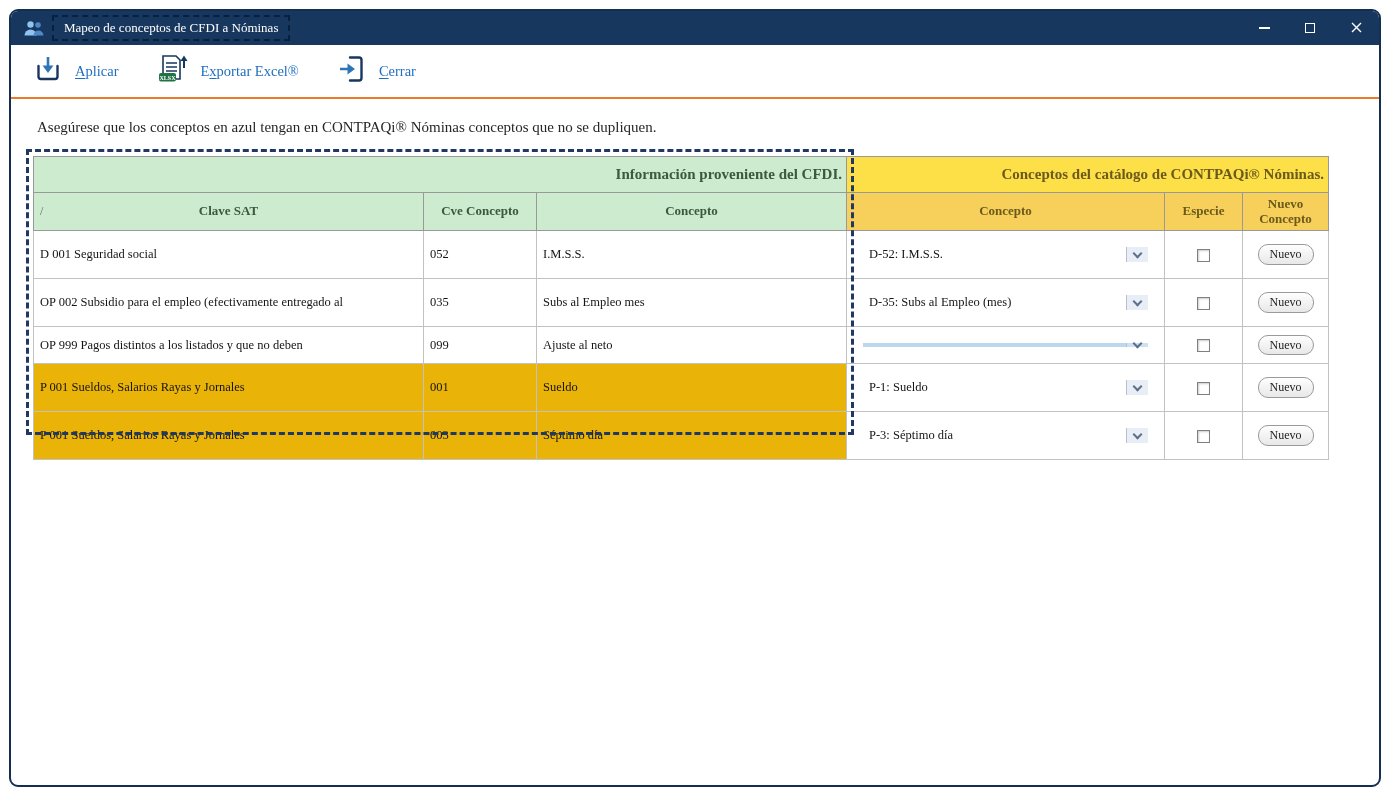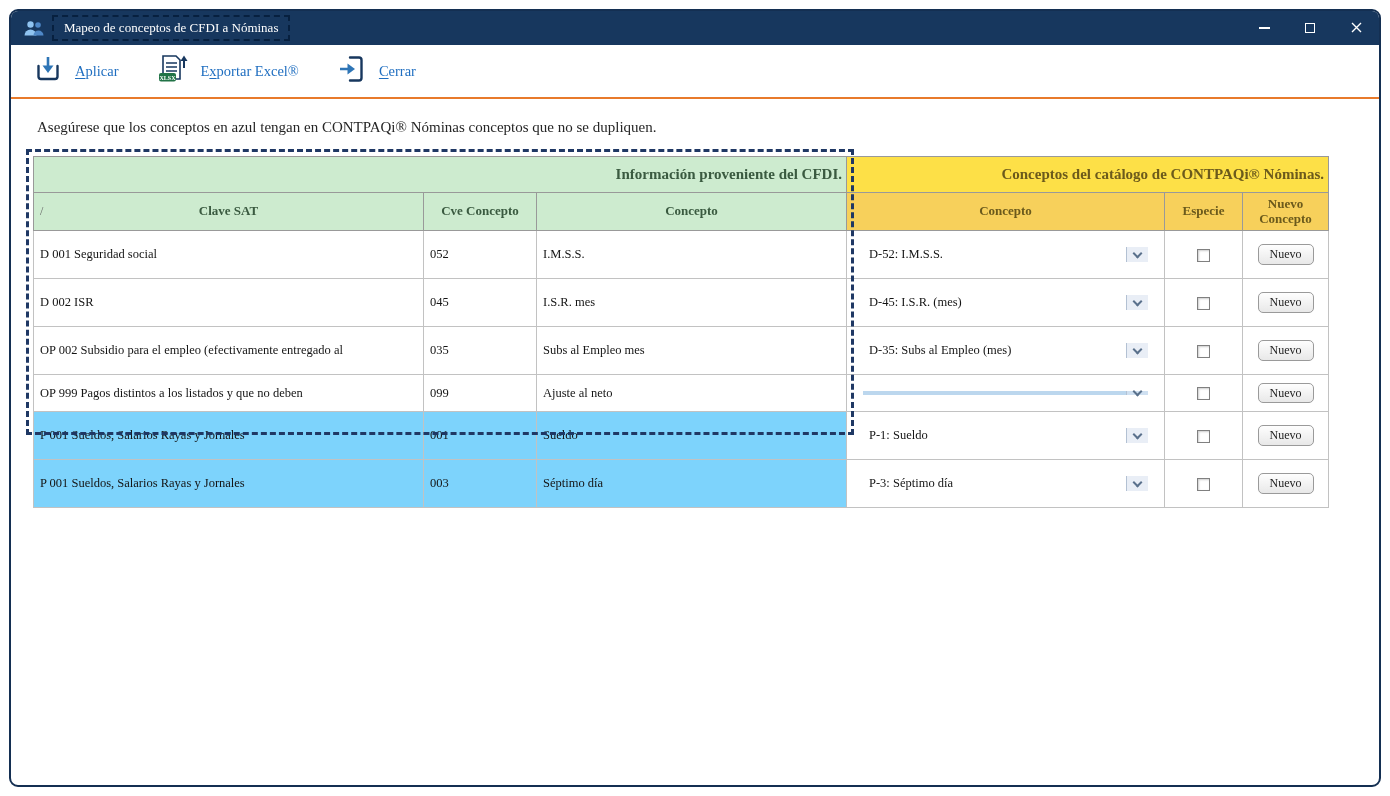--- a/index.html
+++ b/index.html
@@ -48,21 +48,21 @@
   .ch-nom  { background:#F7D05B; color:#6b5a1c; }
   .ch-clave { position:relative; }
   .slash {
     position:absolute; left:6px; top:50%; transform:translateY(-50%);
     font-weight:normal; color:#666; font-size:12px;
   }
   .grid td {
     height:28px; border:1px solid #c2c2c2; font-size:12.5px; color:#141414;
     padding:0 6px; white-space:nowrap; overflow:hidden; background:#fff;margin-left:40px;
   }
-  tr.row-hl td.cfdi { background:#7dd3fc; }
+  tr.row-hl td.cfdi { background:#eab308; }
   td.c-map { padding:16px; }
   .combo { display:flex; height:100%; align-items:stretch; }
   .combo-text { flex:1; display:flex; align-items:center; padding:0 6px; overflow:hidden; white-space:nowrap; }
   .combo-btn {
     width:22px; background:#E9EEF6; border-left:1px solid #b3c1d3;
     display:flex; align-items:center; justify-content:center;
   }
   .chev {
     display:block; width:7px; height:7px; margin-top:-3px;
     border-left:2px solid #5a718c; border-bottom:2px solid #5a718c;
@@ -71,21 +71,21 @@
   .combo.cell-hl .combo-text { background:#BCD7EE; }
   .combo.cell-hl .combo-btn { background:#cfe0f1; }
   td.c-esp { text-align:center; }
   .checkbox {
     display:inline-block; width:13px; height:13px; border:1px solid #808080;
     background:#fff; box-shadow:inset 1px 1px 2px rgba(0,0,0,.2); vertical-align:middle;
   }
   td.c-new { text-align:center; }
   .nuevo-btn {
     font-family:inherit; font-size:12px; color:#222; padding:1px 11px;
-    border:1px solid #9a9a9a; border-radius:5px;
+    border:1px solid #9a9a9a; border-radius:10px;
     background:linear-gradient(#fefefe,#e8e8e8); line-height:1.35;
   }
   .annotation {
     position:absolute; left:-7px; top:-7px; width:828px; height:286px;
     border:3px dashed #1F3864; pointer-events:none; z-index:5;
   }
 </style>
 </head>
 <body>
 
@@ -200,39 +200,20 @@
       </div>
     </td>
     <td class="c-esp">
       <span class="checkbox"></span>
     </td>
     <td class="c-new">
       <button class="nuevo-btn">Nuevo</button>
     </td>
   </tr>
           <tr>
-    <td class="cfdi c-clave">D 002 ISR</td>
-    <td class="cfdi c-cve">045</td>
-    <td class="cfdi c-conc">I.S.R. mes</td>
-    <td class="c-map">
-      <div class="combo">
-        <span class="combo-text">D-45: I.S.R. (mes)</span>
-        <span class="combo-btn">
-                  <i class="chev"></i>
-                </span>
-      </div>
-    </td>
-    <td class="c-esp">
-      <span class="checkbox"></span>
-    </td>
-    <td class="c-new">
-      <button class="nuevo-btn">Nuevo</button>
-    </td>
-  </tr>
-          <tr>
     <td class="cfdi c-clave">OP 002 Subsidio para el empleo (efectivamente entregado al</td>
     <td class="cfdi c-cve">035</td>
     <td class="cfdi c-conc">Subs al Empleo mes</td>
     <td class="c-map">
       <div class="combo">
         <span class="combo-text">D-35: Subs al Empleo (mes)</span>
         <span class="combo-btn">
                   <i class="chev"></i>
                 </span>
       </div>

